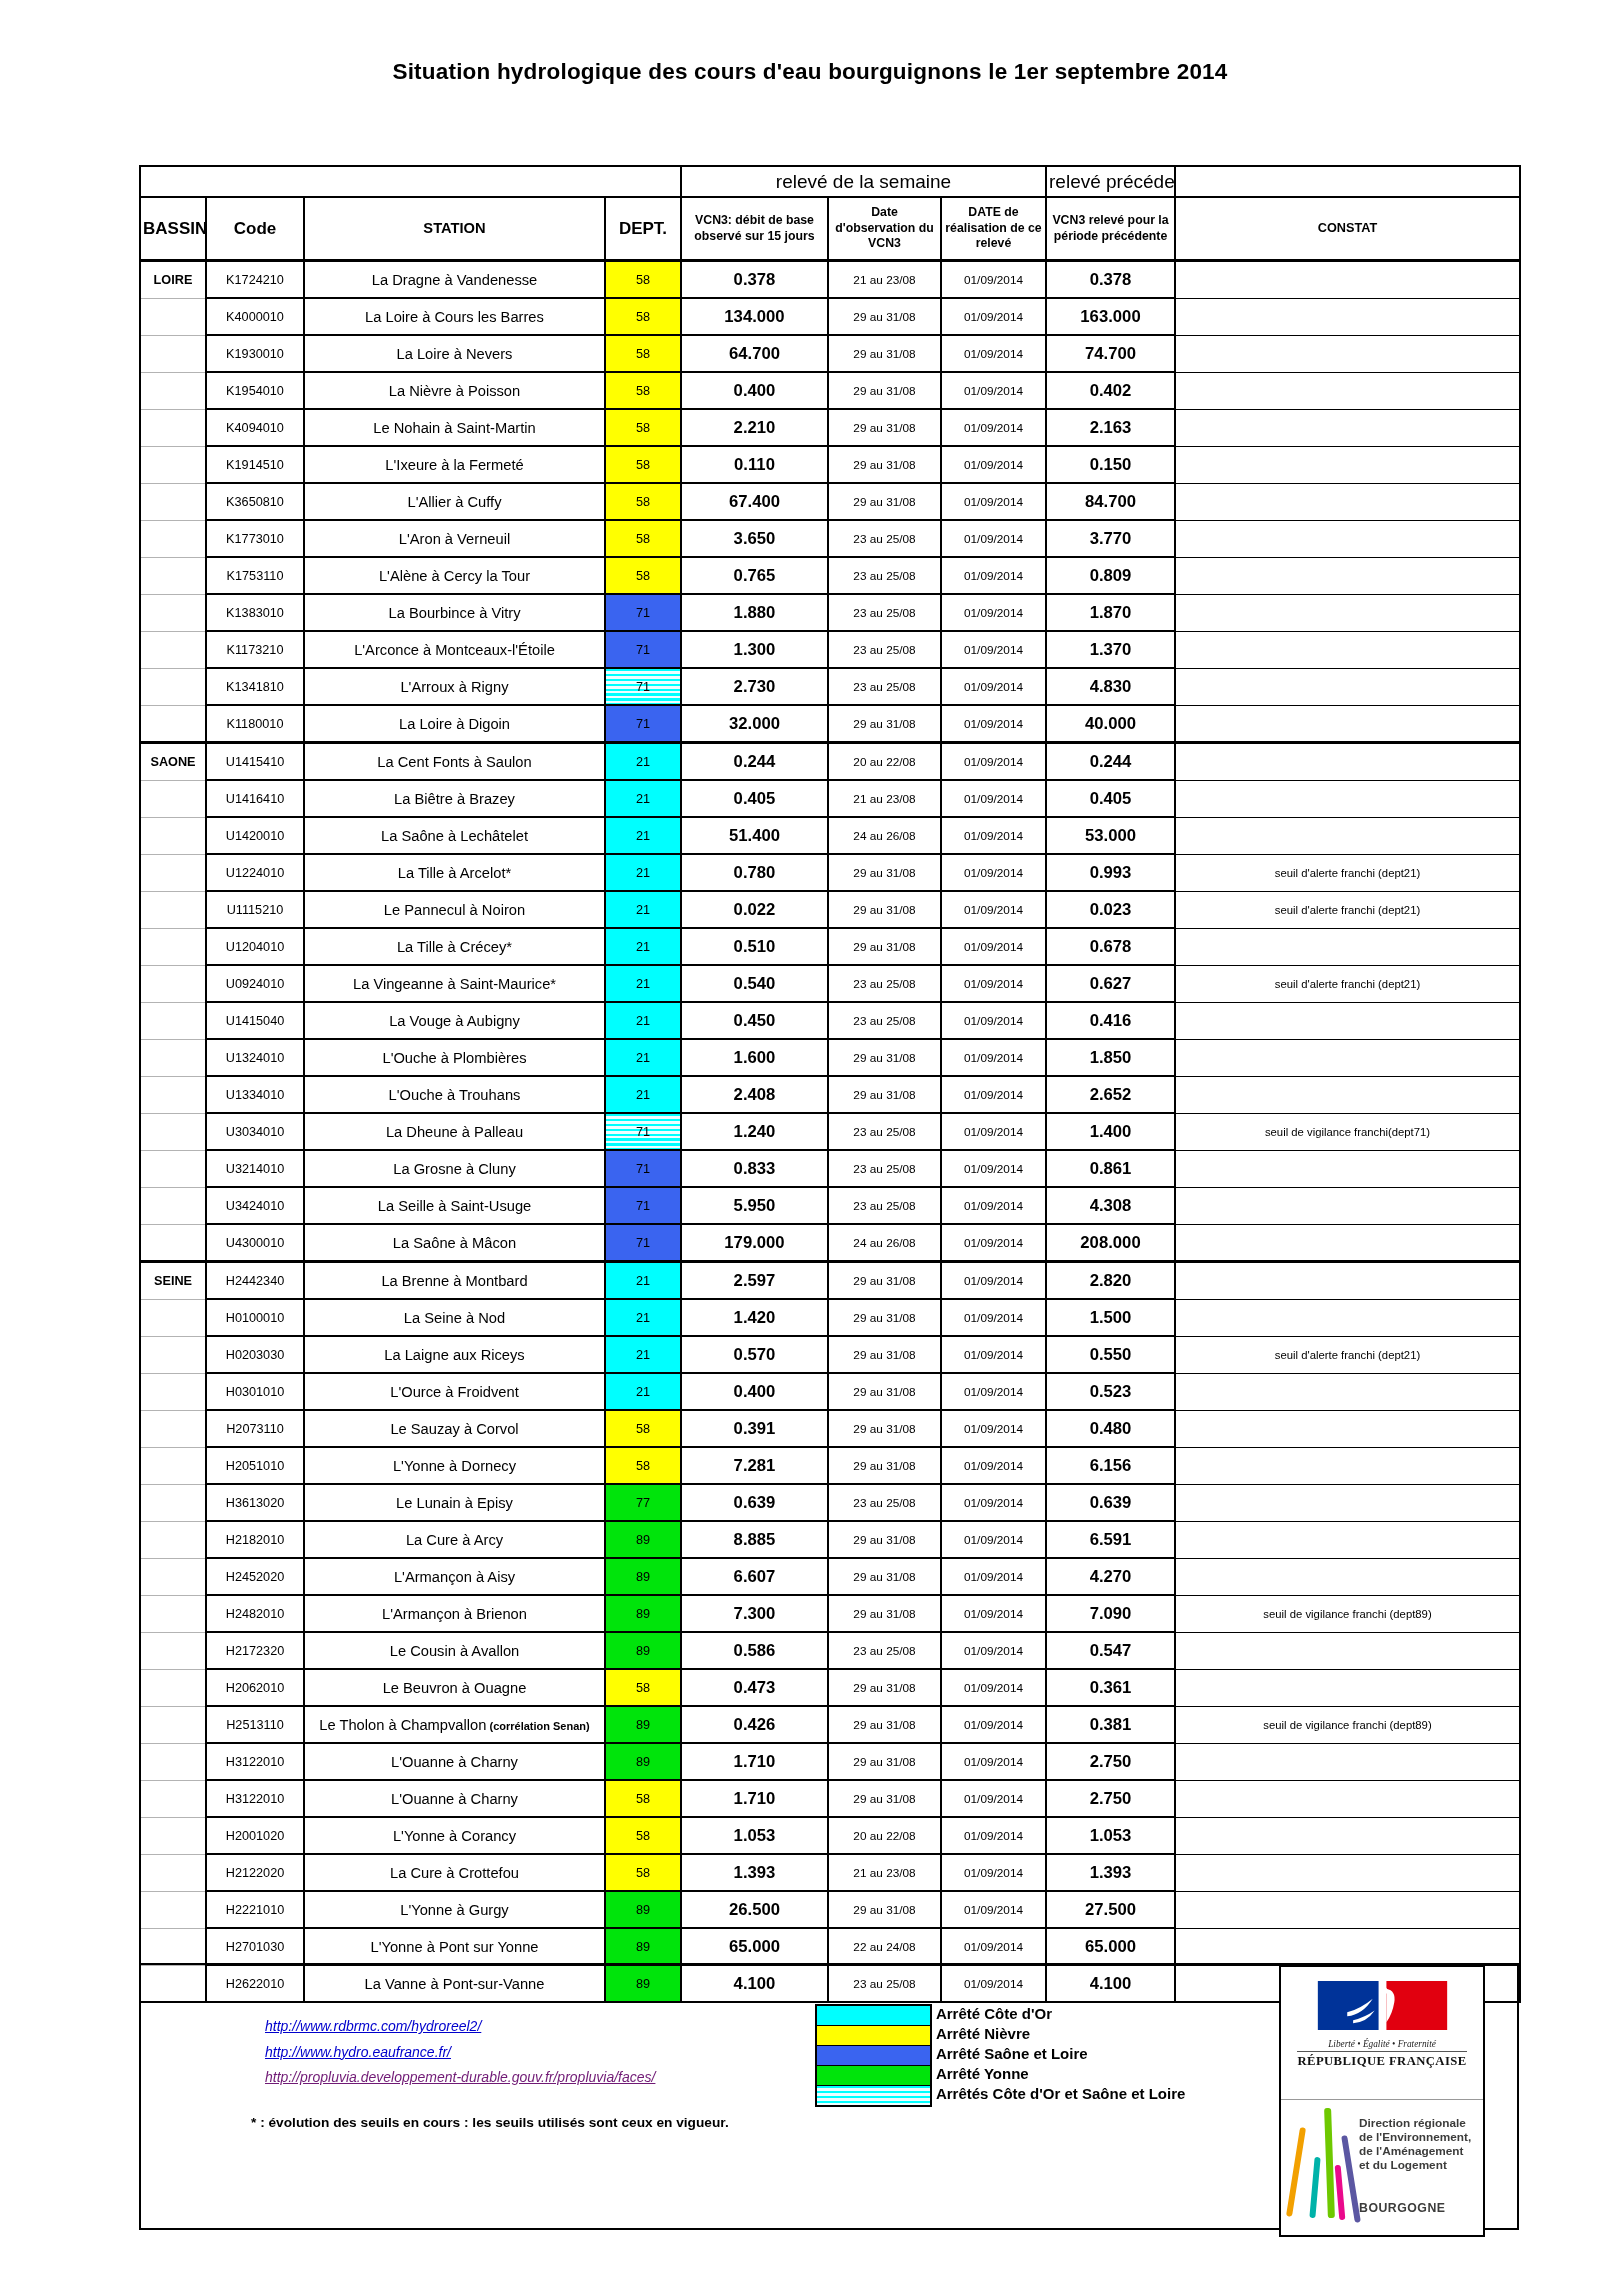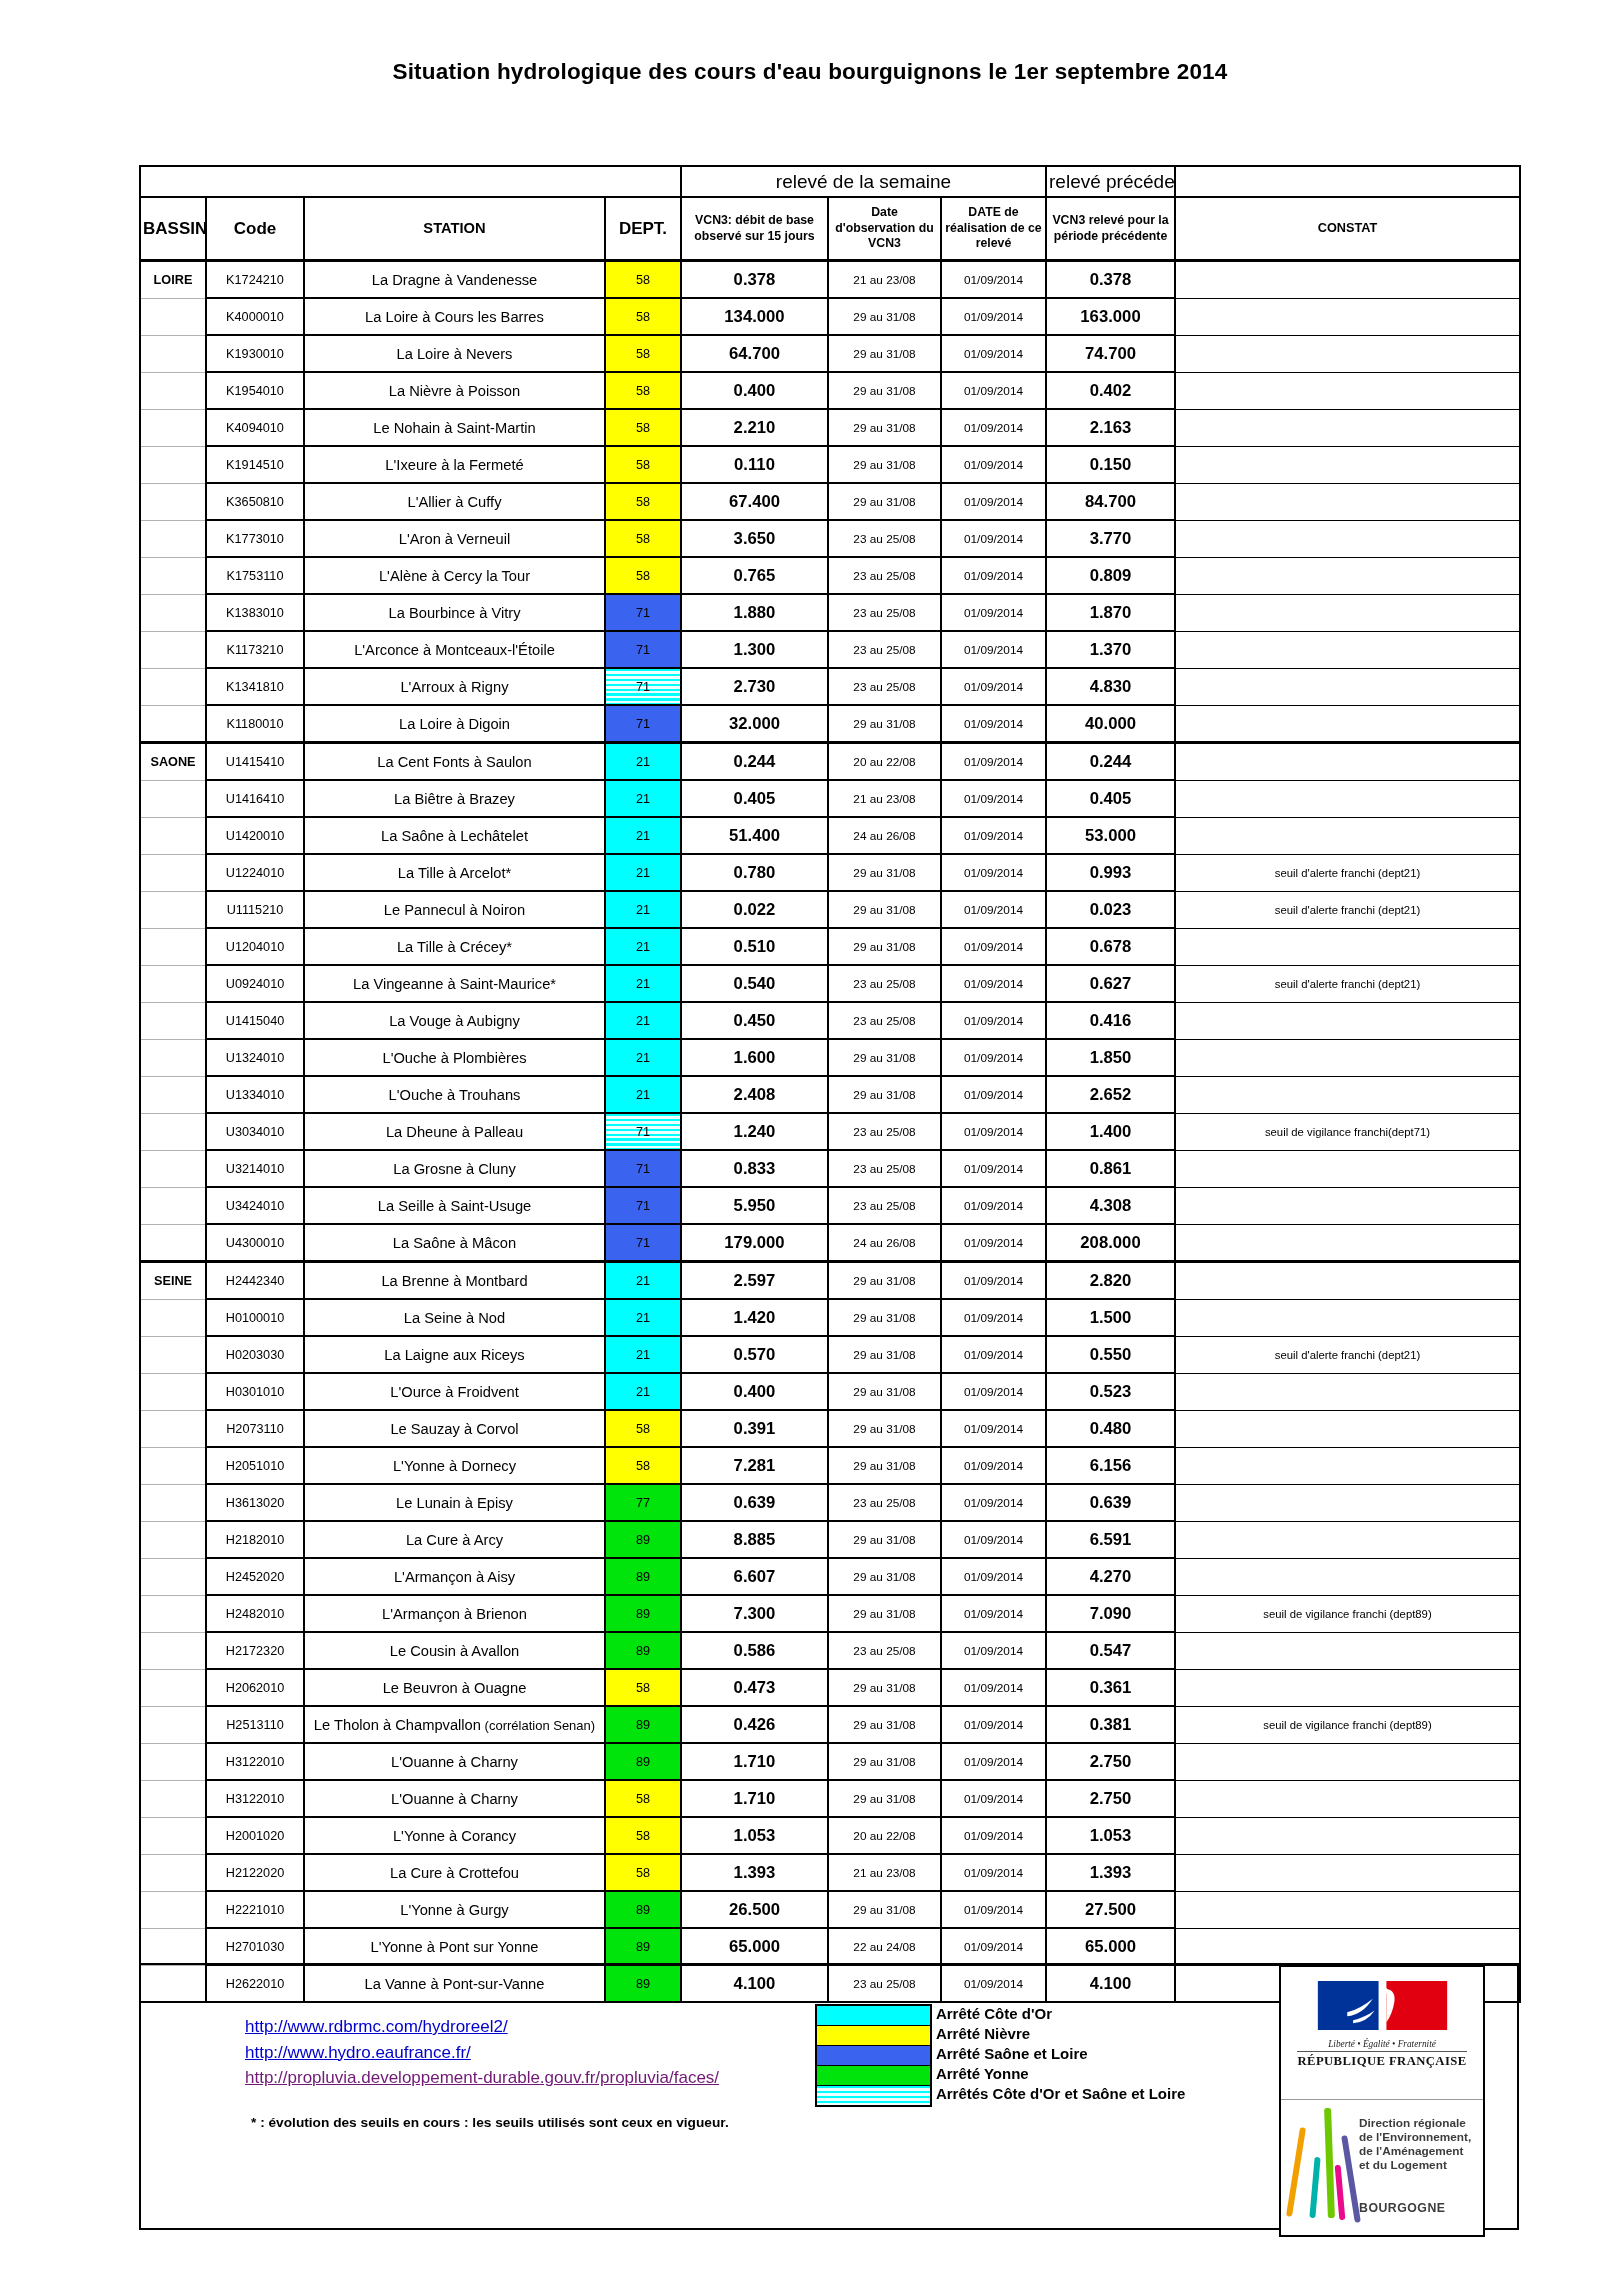--- a/index.html
+++ b/index.html
@@ -26,28 +26,28 @@
   tr.datarow td{height:35px;text-align:center;vertical-align:middle;}
   td.c-bassin{border-top:1px solid #b3b3b3;border-bottom:1px solid #b3b3b3;
     border-left:2.9px solid #000;border-right:2px solid #000;font-weight:bold;font-size:12.7px;}
   td.c-code{border:2px solid #000;font-size:12.7px;}
   td.c-station{border:2px solid #000;font-size:14.7px;white-space:nowrap;}
   td.c-dept{border:2px solid #000;font-size:12.7px;}
   td.c-vcn3,td.c-vprev{border:2px solid #000;font-weight:bold;font-size:16.7px;}
   td.c-dobs,td.c-dreal{border:2px solid #000;font-size:11.8px;}
   td.c-constat{border:1px solid #000;border-right:2.9px solid #000;font-size:11.3px;}
   tr.group-start td{border-top:3.9px solid #000;}
-  .st-note{font-size:13px;}
+  .st-note{font-size:11px;font-weight:bold;}
 
   .bg-striped{background:repeating-linear-gradient(180deg,#00ffff 0 2.5px,#effeff 2.5px 4.9px);}
 
   
   .footerbox{position:absolute;left:139px;top:1963px;width:1376px;height:263px;
     border:2px solid #000;border-top:2.9px solid #000;}
-  .links{position:absolute;left:104px;top:49px;font-size:17px;line-height:25.5px;}
+  .links{position:absolute;left:124px;top:49px;font-size:14px;line-height:25.5px;font-style:italic;}
   .links a{display:block;text-decoration:underline;}
   .note{position:absolute;left:110px;top:150px;font-size:13.7px;font-weight:bold;}
   .legend{position:absolute;left:674px;top:39px;display:flex;}
   .legend-col{border:2px solid #000;width:113px;}
   .legend-swatch{height:19px;border-bottom:1px solid #000;}
   .legend-swatch:last-child{border-bottom:none;}
   .legend-labels{margin-left:3.9px;}
   .legend-label{height:20px;line-height:20px;font-size:15px;white-space:nowrap;font-weight:bold;}
 
   

